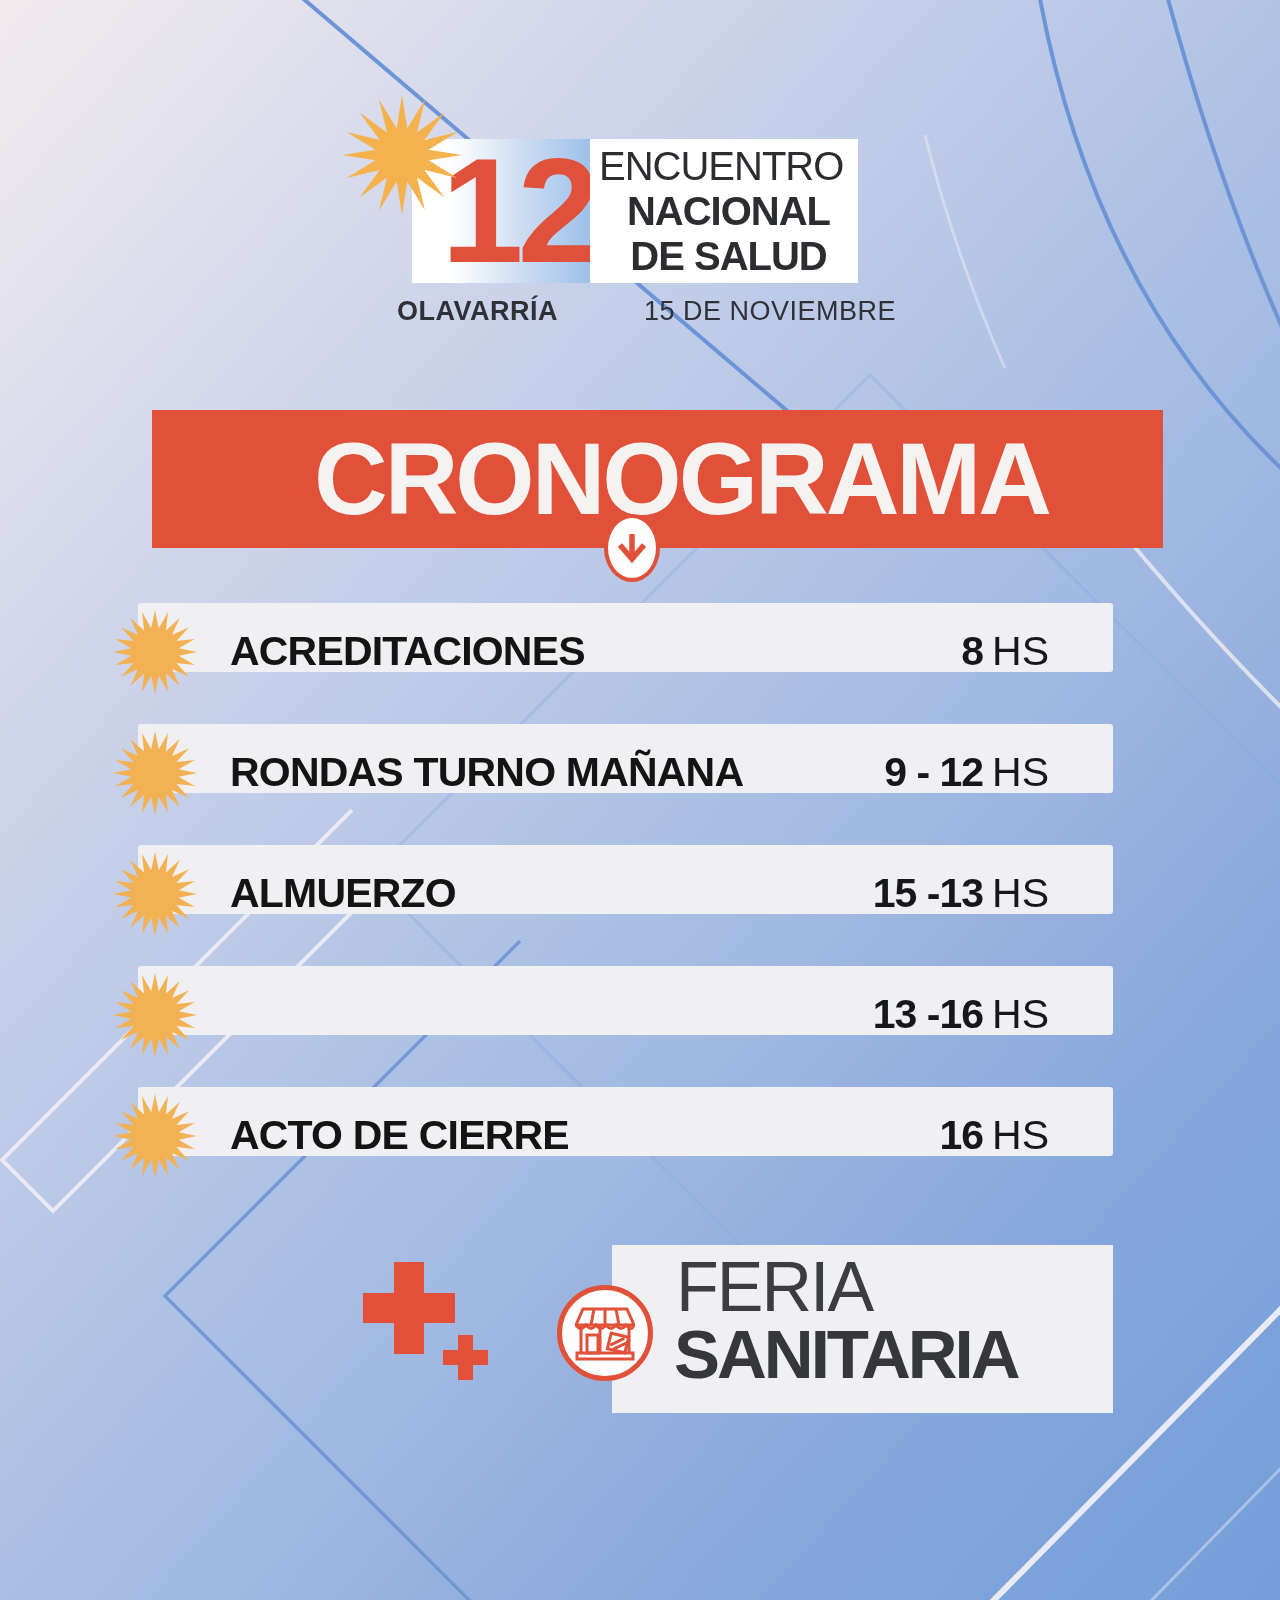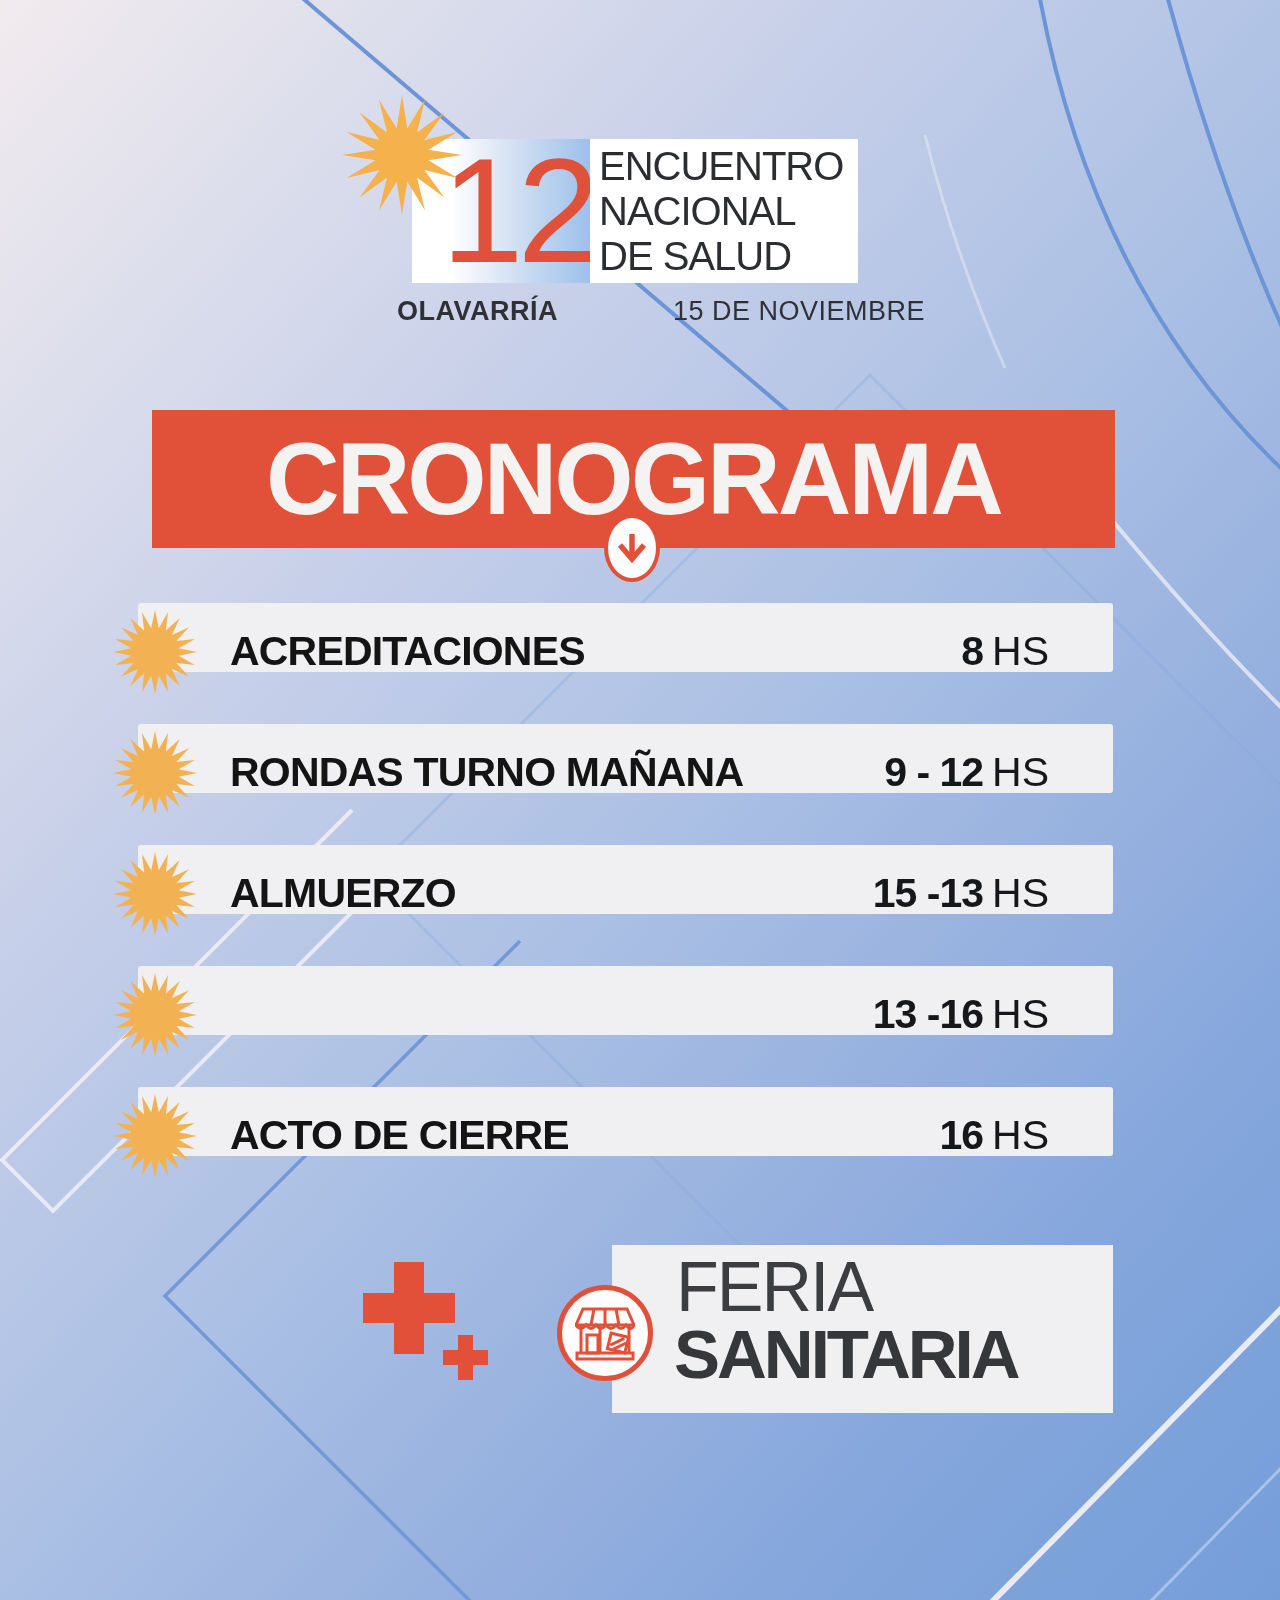--- a/index.html
+++ b/index.html
@@ -15,35 +15,35 @@
   .bg-decor{position:absolute;left:0;top:0;width:1280px;height:1600px;z-index:0;}
 
   
   .sun{z-index:3;}
   .logo-sun{left:340px;top:93px;width:124px;height:124px;}
   .num-box{
     left:412px;top:139px;width:178px;height:144px;z-index:2;
     background:linear-gradient(90deg,#ffffff 0%,#ffffff 22%,#cfdef2 60%,#9dc0ea 100%);
     display:flex;align-items:center;justify-content:center;
   }
-  .num-box span{font-size:148px;font-weight:400;color:#e0513b;letter-spacing:-6px;line-height:1;margin-left:33px;}
+  .num-box span{font-size:148px;font-weight:700;color:#e0513b;letter-spacing:-6px;line-height:1;margin-left:33px;}
   .txt-box{
     left:590px;top:139px;width:268px;height:144px;z-index:2;background:#ffffff;
     display:flex;flex-direction:column;justify-content:center;padding-left:9px;box-sizing:border-box;
   }
   .txt-box div{font-size:40px;line-height:45px;color:#2b2d31;letter-spacing:-1px;}
   .txt-box .l1{font-weight:400;}
-  .txt-box .l2,.txt-box .l3{font-weight:400;}
+  .txt-box .l2,.txt-box .l3{font-weight:700;text-align:center;}
   .city{left:397px;top:296px;font-size:27px;font-weight:700;color:#2f3136;letter-spacing:.5px;z-index:2;}
-  .date{left:673px;top:296px;font-size:27px;font-weight:400;color:#2f3136;letter-spacing:.5px;z-index:2;}
+  .date{left:644px;top:296px;font-size:27px;font-weight:400;color:#2f3136;letter-spacing:.5px;z-index:2;}
 
   
   .banner{
     left:152px;top:410px;width:963px;height:138px;background:#e1513a;z-index:1;
-    display:flex;align-items:center;justify-content:center;
+    display:flex;align-items:center;justify-content:center;padding-left:48px;
   }
   .banner span{font-size:102px;font-weight:700;color:#f5f3f1;letter-spacing:-3px;}
   .arrow-badge{
     left:604px;top:514px;width:56px;height:68px;z-index:2;background:#fdfdfe;
     border:4px solid #e1513a;border-radius:50%;box-sizing:border-box;
     display:flex;align-items:center;justify-content:center;
   }
 
   
   .row{left:138px;width:975px;height:69px;background:#f0eff1;border-radius:3px;z-index:1;}

